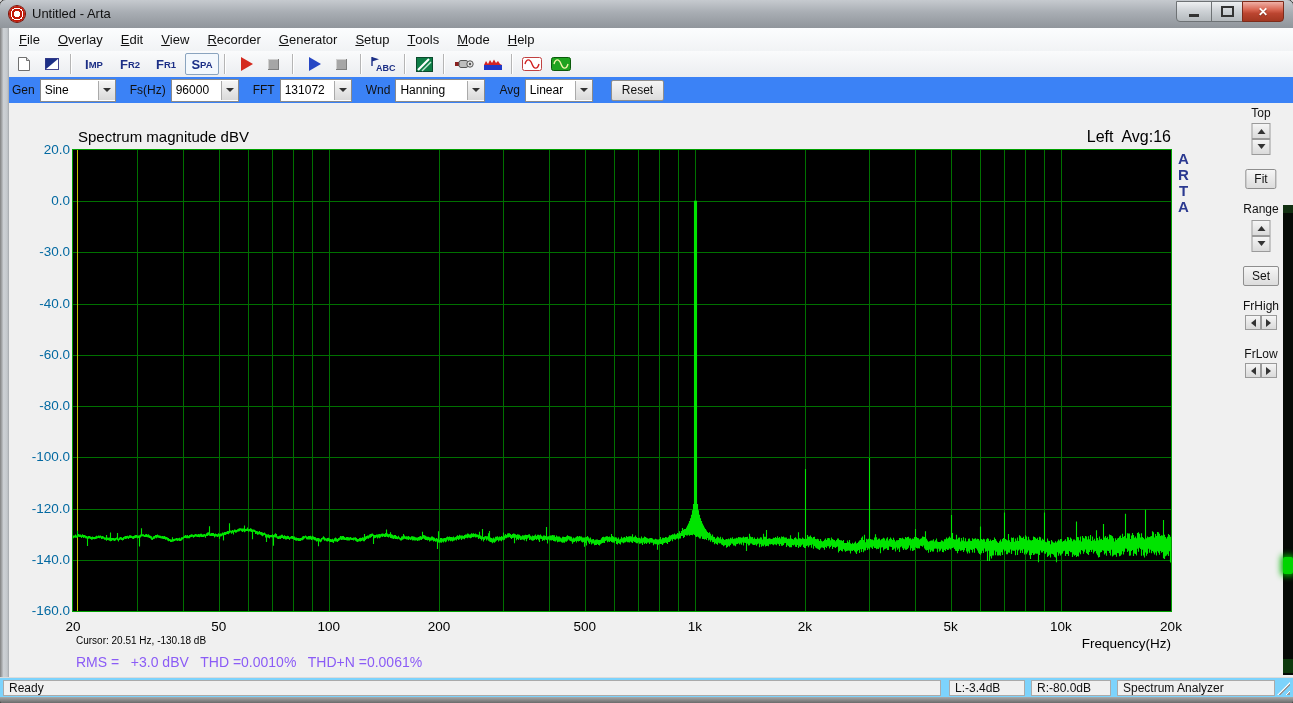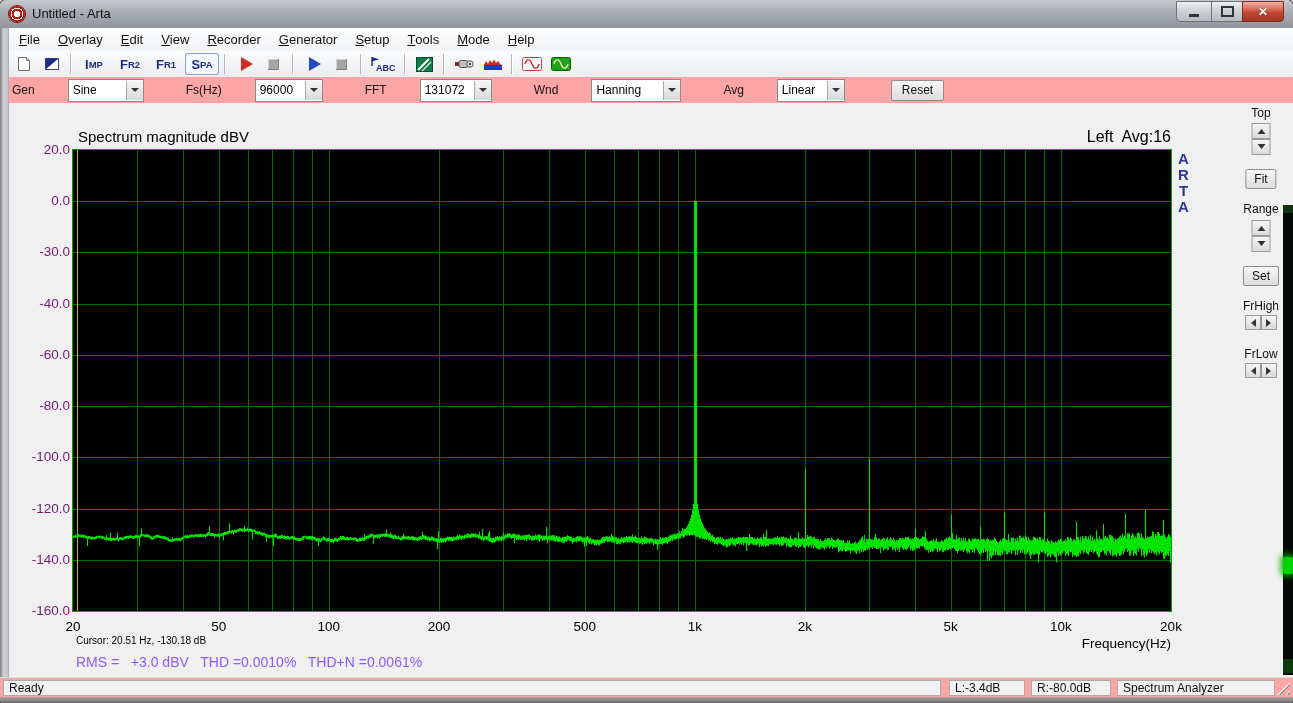--- a/index.html
+++ b/index.html
@@ -33,37 +33,37 @@
         align-items:center;justify-content:center;padding:0;margin:0 1px;}
   .tbtn.mode{width:34px;color:#1c2f86;white-space:nowrap;}
   .tbtn.mode .m1{font-size:13px;font-weight:bold;}
   .tbtn.mode .m2{font-size:9.5px;font-weight:bold;}
   .tbtn.active{background:#f3f8fd;border:1px solid #8aa4bf;border-radius:2px;}
   .sep{width:1px;height:20px;background:#b5b5b5;border-right:1px solid #fff;margin:0 4px;}
   .tri-red{width:0;height:0;border:7px solid transparent;border-left:12px solid #d42a1e;border-right:0;margin-left:4px;}
   .tri-blue{width:0;height:0;border:7px solid transparent;border-left:12px solid #2747c4;border-right:0;margin-left:4px;}
   .sq-gray{width:11px;height:11px;background:#a6a6a6;box-shadow:inset -1px -1px 0 #7e7e7e,inset 1px 1px 0 #cfcfcf;}
   
-  .controlbar{position:absolute;top:77px;left:0;right:0;height:26px;background:#fca5a5;
-    border-bottom:1px solid #cfcfcf;display:flex;align-items:center;padding-left:12px;gap:28px;}
+  .controlbar{position:absolute;top:77px;left:0;right:0;height:26px;background:#3b82f6;
+    border-bottom:1px solid #cfcfcf;display:flex;align-items:center;padding-left:12px;}
   .ctl-label{font-size:12px;color:#111;margin-right:5px;}
   .combo{height:21px;background:#fff;border:1px solid #8a8a8a;display:flex;align-items:center;margin-right:14px;}
   .combo-val{font-size:12px;padding:0 4px;flex:1;}
   .combo-btn{width:16px;height:19px;border-left:1px solid #aaa;display:flex;align-items:center;justify-content:center;
     background:linear-gradient(#f6f6f6,#d9d9d9);}
   .tri-down{width:0;height:0;border:4px solid transparent;border-top:4px solid #333;margin-top:4px;}
   .win-btn{font-family:"Liberation Sans",sans-serif;font-size:12px;color:#111;height:21px;
     background:linear-gradient(#f6f6f6,#dcdcdc);border:1px solid #8e8e8e;border-radius:2px;padding:0 10px;}
   
   .main{position:absolute;top:103px;left:0;width:1293px;height:574px;background:#f0f0f0;}
   #plot{position:absolute;left:72px;top:46px;background:#000;border:1px solid #00a000;display:block;}
   .plot-title{position:absolute;left:78px;top:25px;font-size:15px;color:#000;}
   .channel-label{position:absolute;right:122px;top:25px;font-size:16px;color:#000;white-space:pre;}
   .brand{position:absolute;left:1176px;top:48px;width:15px;text-align:center;font-size:15px;font-weight:bold;line-height:16px;}
-  .ytick{position:absolute;right:1223px;width:60px;text-align:right;font-size:13.5px;color:#701a75;height:16px;line-height:16px;}
+  .ytick{position:absolute;right:1223px;width:60px;text-align:right;font-size:13.5px;color:#0369a1;height:16px;line-height:16px;}
   .xtick{position:absolute;top:516px;width:50px;text-align:center;font-size:13.5px;color:#000;}
   .freq-label{position:absolute;right:122px;top:533px;font-size:13.5px;color:#000;}
   .cursor-text{position:absolute;left:76px;top:532px;font-size:10px;color:#000;white-space:pre;}
   .rms-text{position:absolute;left:76px;top:551px;font-size:14px;white-space:pre;}
   
   .side{position:absolute;left:1240px;top:0;width:42px;height:300px;}
   .sp-label{position:absolute;width:100%;text-align:center;font-size:12px;color:#111;}
   .spinv{position:absolute;left:50%;transform:translateX(-50%);width:19px;}
   .spinv .spbtn{width:19px;height:16px;}
   .spinh{position:absolute;left:50%;transform:translateX(-50%);display:flex;}
@@ -77,21 +77,21 @@
   .side .win-btn{position:absolute;left:50%;transform:translateX(-50%);height:20px;padding:0 8px;}
   
   .meter{position:absolute;left:1283px;top:102px;width:10px;height:470px;background:#060a06;}
   .meter-dot{position:absolute;left:0;width:100%;top:352px;height:17px;background:#00d400;
     box-shadow:0 0 6px 2px #00b400;border-radius:2px;}
   .meter-glow-b{position:absolute;left:0;width:100%;bottom:2px;height:14px;background:#0d3a0d;}
   .meter-glow-t{position:absolute;left:0;width:100%;top:0;height:8px;background:#123012;}
   
   .frame-left{position:absolute;left:0;top:28px;width:9px;height:649px;
     background:linear-gradient(90deg,#808080,#cdd1d5 40%,#c4c8cc 80%,#a3a7ab);}
-  .statusbar{position:absolute;left:0;right:0;top:677px;height:20px;background:#fca5a5;
+  .statusbar{position:absolute;left:0;right:0;top:677px;height:20px;background:#7dd3fc;
     border-top:1px solid #dcdcdc;display:flex;align-items:center;padding:0 3px;box-sizing:border-box;}
   .pane{border:1px solid #aaa;height:16px;line-height:15px;font-size:12px;color:#111;
     padding:0 5px;box-sizing:border-box;background:#f0f0f0;}
   .pane.ready{flex:1;margin-right:8px;}
   .pane.fixed{margin-right:6px;}
   .grip{width:13px;height:13px;margin-left:2px;align-self:flex-end;margin-bottom:2px;
     background:repeating-linear-gradient(135deg,transparent 0 3px,#fdfdfd 3px 4px,#979797 4px 6px);
     clip-path:polygon(100% 0,100% 100%,0 100%);}
   .bottomframe{position:absolute;left:0;right:0;bottom:0;height:6px;
     background:linear-gradient(#a9a9a9,#6b6b6b);border-radius:0 0 3px 3px;}

